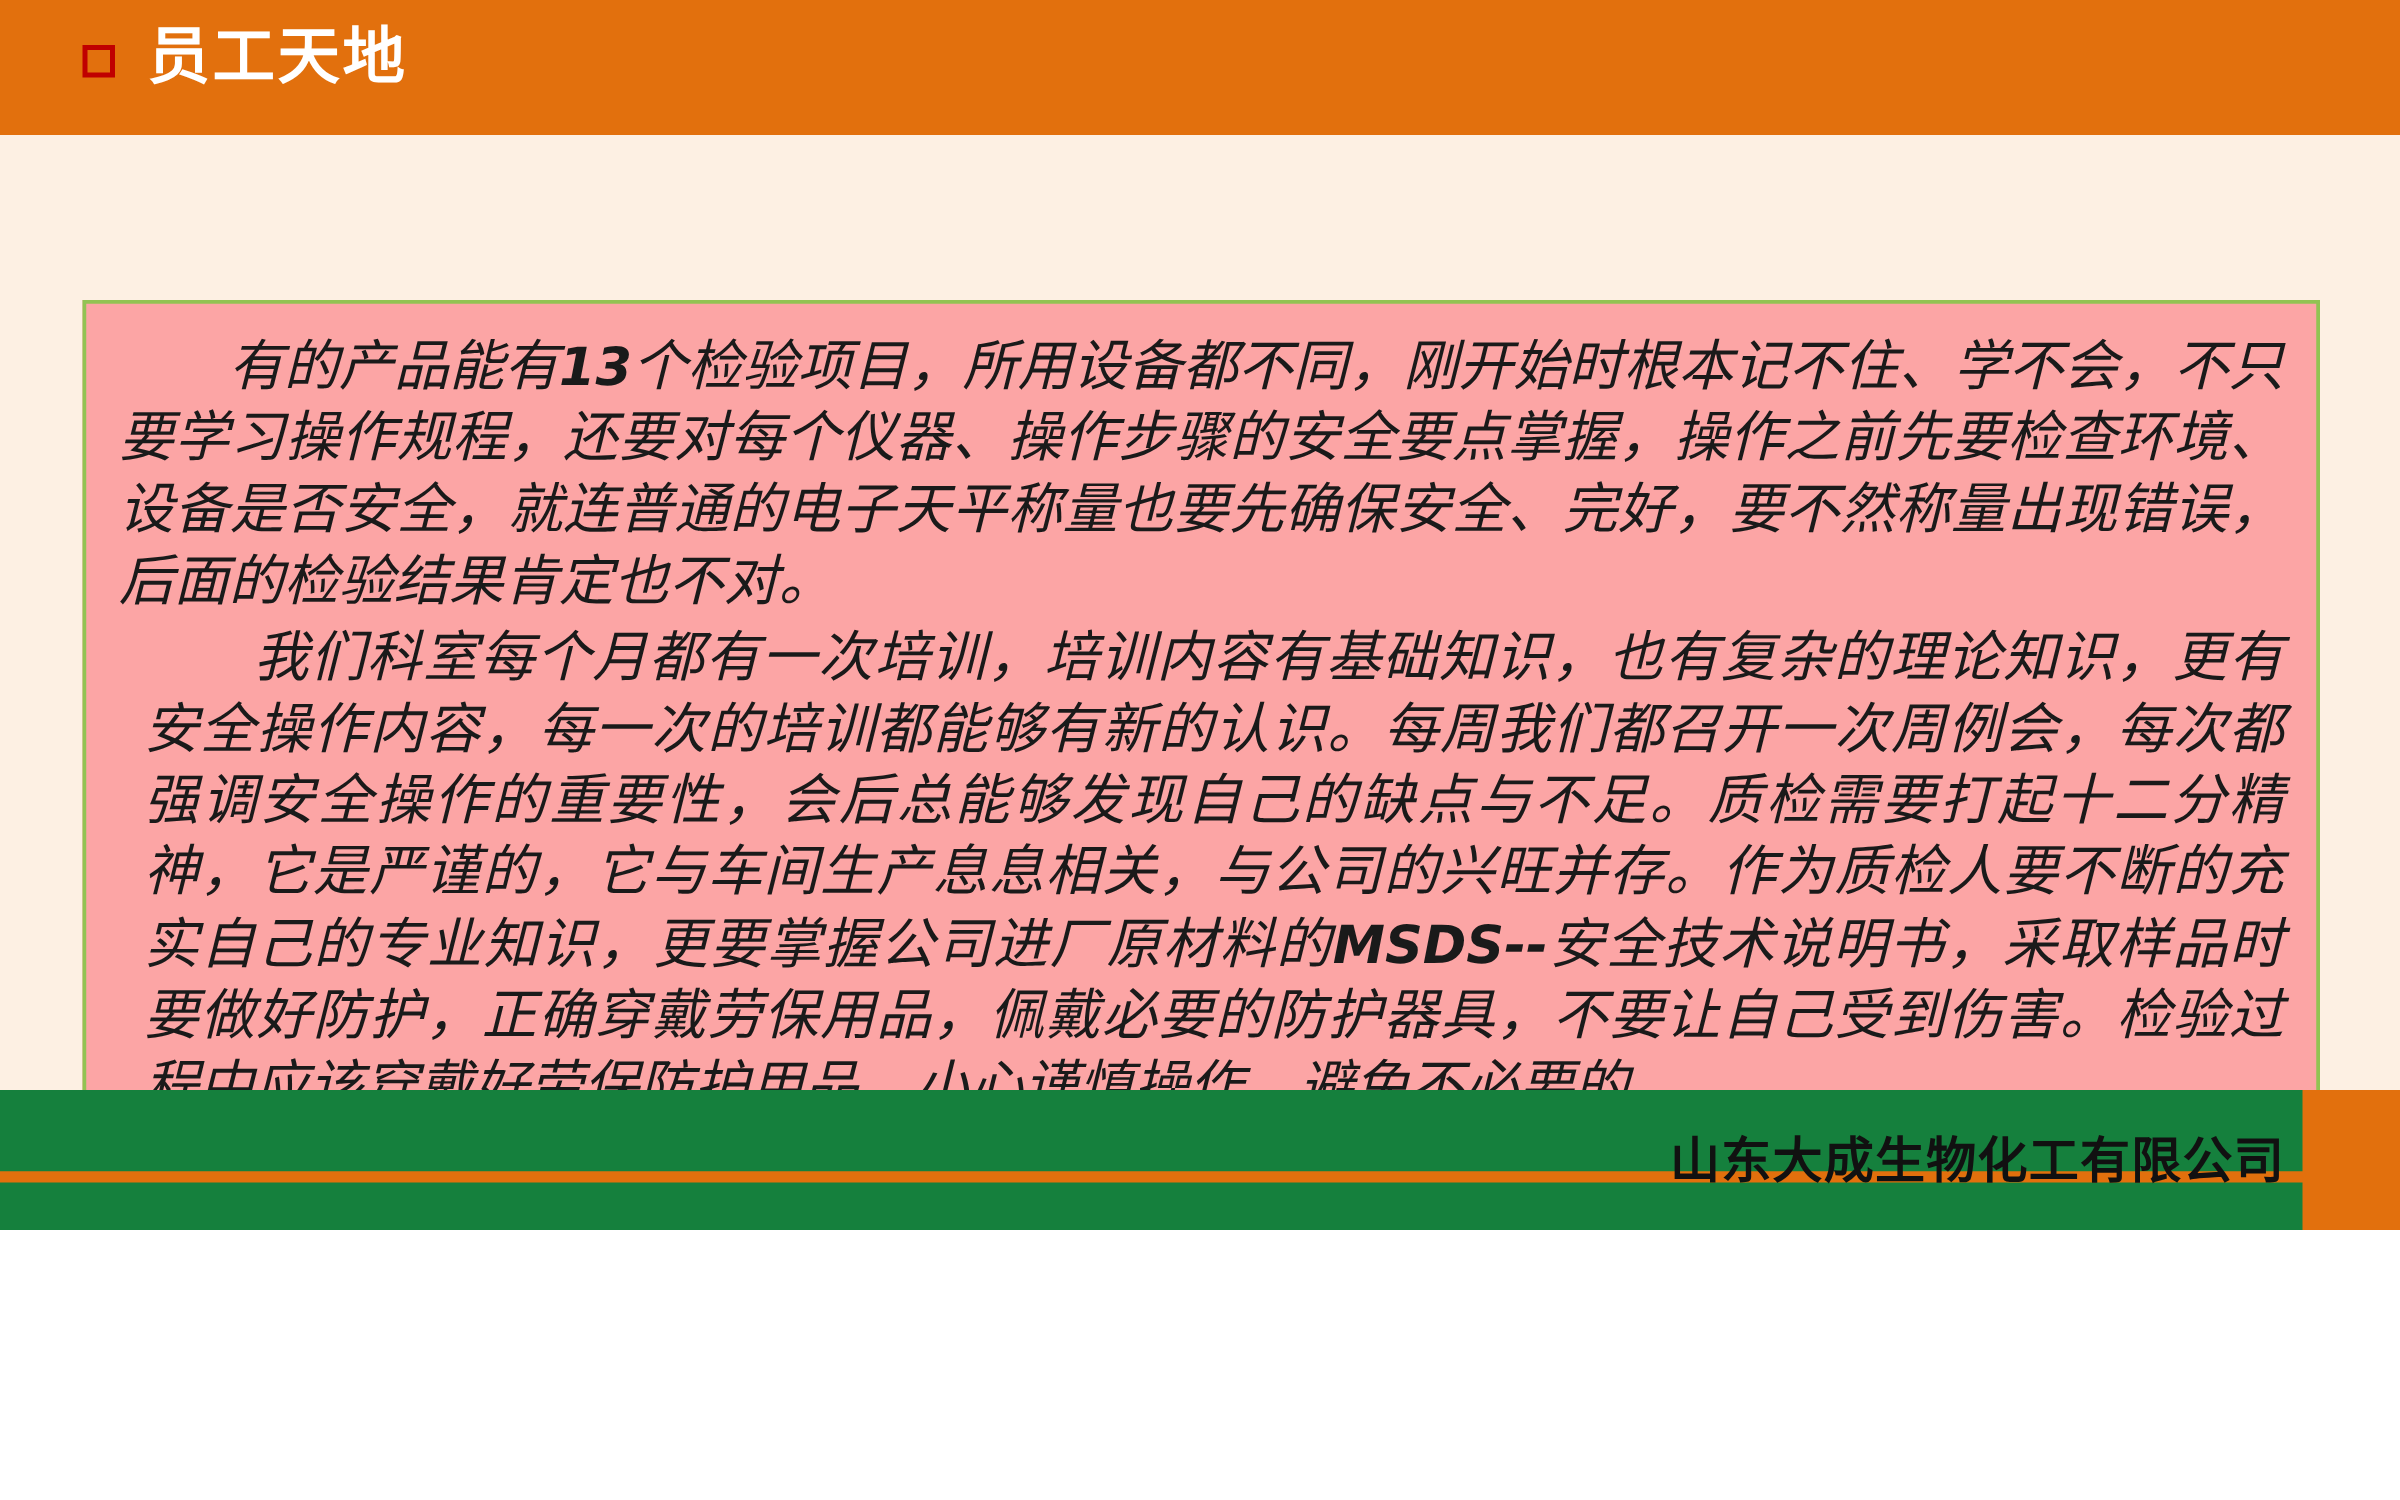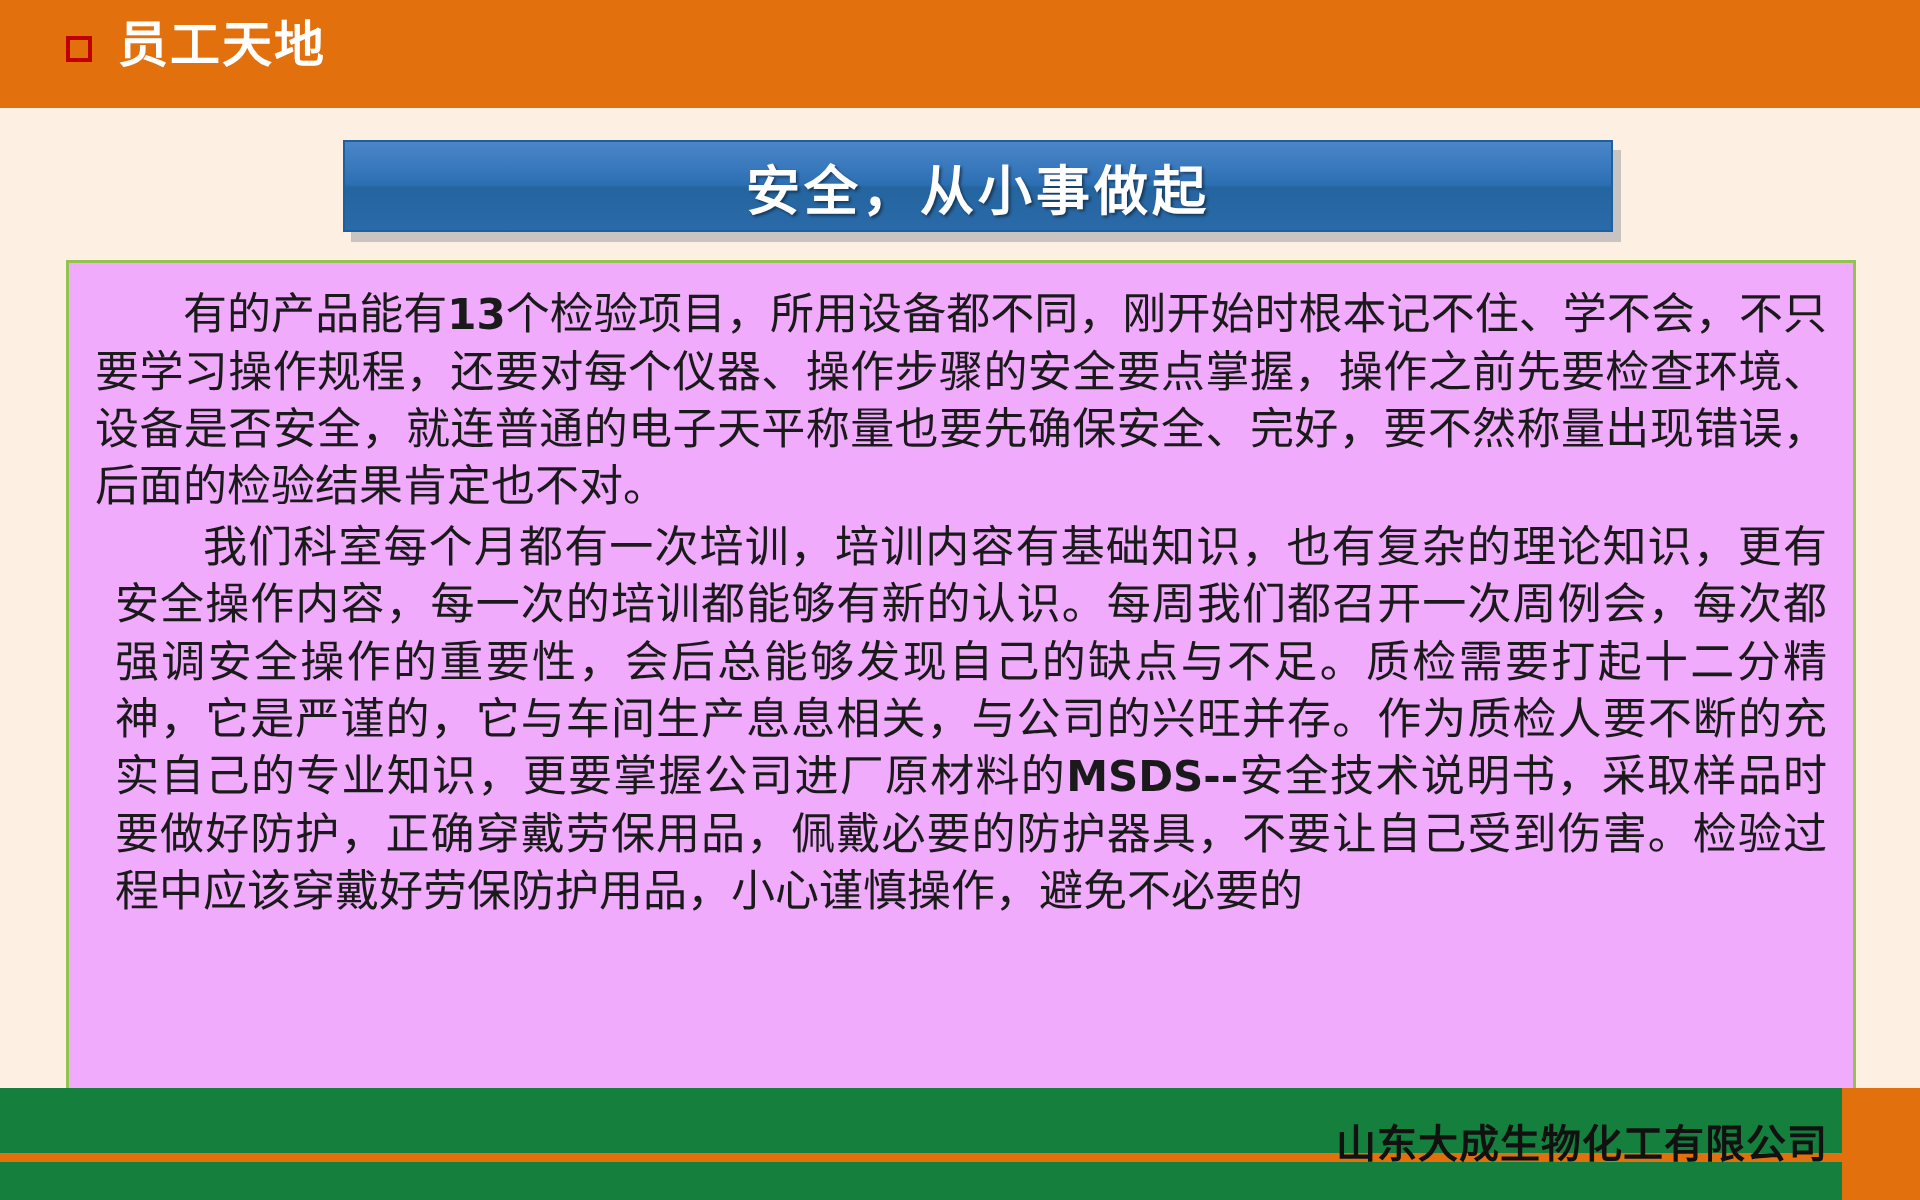--- a/index.html
+++ b/index.html
@@ -10,21 +10,21 @@
   body {
     width: 1920px;
     height: 1200px;
     font-family: "Liberation Serif", "DejaVu Serif", serif;
     overflow: hidden;
   }
 
   .slide {
     position: relative;
     width: 1920px;
-    height: 1200px;
+    height: 984px;
     background: #fdf0e3;
     box-sizing: border-box;
     overflow: hidden;
   }
 
   
   .header-band {
     position: absolute;
     left: 0;
     top: 0;
@@ -95,27 +95,28 @@
     font-weight: 700;
     color: #ffffff;
     letter-spacing: 4px;
     text-shadow: 2px 2px 3px rgba(0,0,0,0.45);
   }
 
   
   .body-box {
     position: absolute;
     left: 66px;
-    top: 260px;
+    top: 240px;
     width: 1790px;
     height: 840px;
-    background: #f0abfc;
+    background: #fca5a5;
     border: 3px solid #92c353;
     box-sizing: border-box;
     overflow: hidden;
+    font-style: italic;
   }
   .body-box-inner {
     padding: 22px 26px 0 26px;
   }
   .para {
     margin: 0;
     font-family: "DejaVu Serif", "Liberation Serif", serif;
     font-size: 44px;
     line-height: 1.30;
     color: #1a1a1a;
@@ -175,26 +176,20 @@
 
 <div class="slide">
 
   <div class="header-band">
     <div class="header-inner">
       <div class="header-marker"></div>
       <div class="header-title">员工天地</div>
     </div>
   </div>
 
-  <div class="title-plate-wrap">
-    <div class="title-plate-shadow"></div>
-    <div class="title-plate">
-      <span class="title-plate-text">安全，从小事做起</span>
-    </div>
-  </div>
 
   <div class="body-box">
     <div class="body-box-inner">
 
       <p class="para"><span>有的产品能有</span><span class="latin">13</span><span>个检验项目，所用设备都不同，刚开始时根本记不住、学不会，不只要学习操作规程，还要对每个仪器、操作步骤的安全要点掌握，操作之前先要检查环境、设备是否安全，就连普通的电子天平称量也要先确保安全、完好，要不然称量出现错误，后面的检验结果肯定也不对。</span></p>
 
       <p class="para"><span>我们科室每个月都有一次培训，培训内容有基础知识，也有复杂的理论知识，更有安全操作内容，每一次的培训都能够有新的认识。每周我们都召开一次周例会，每次都强调安全操作的重要性，会后总能够发现自己的缺点与不足。质检需要打起十二分精神，它是严谨的，它与车间生产息息相关，与公司的兴旺并存。作为质检人要不断的充实自己的专业知识，更要掌握公司进厂原材料的</span><span class="latin">MSDS--</span><span>安全技术说明书，采取样品时要做好防护，正确穿戴劳保用品，佩戴必要的防护器具，不要让自己受到伤害。检验过程中应该穿戴好劳保防护用品，小心谨慎操作，避免不必要的</span></p>
 
     </div>
   </div>

